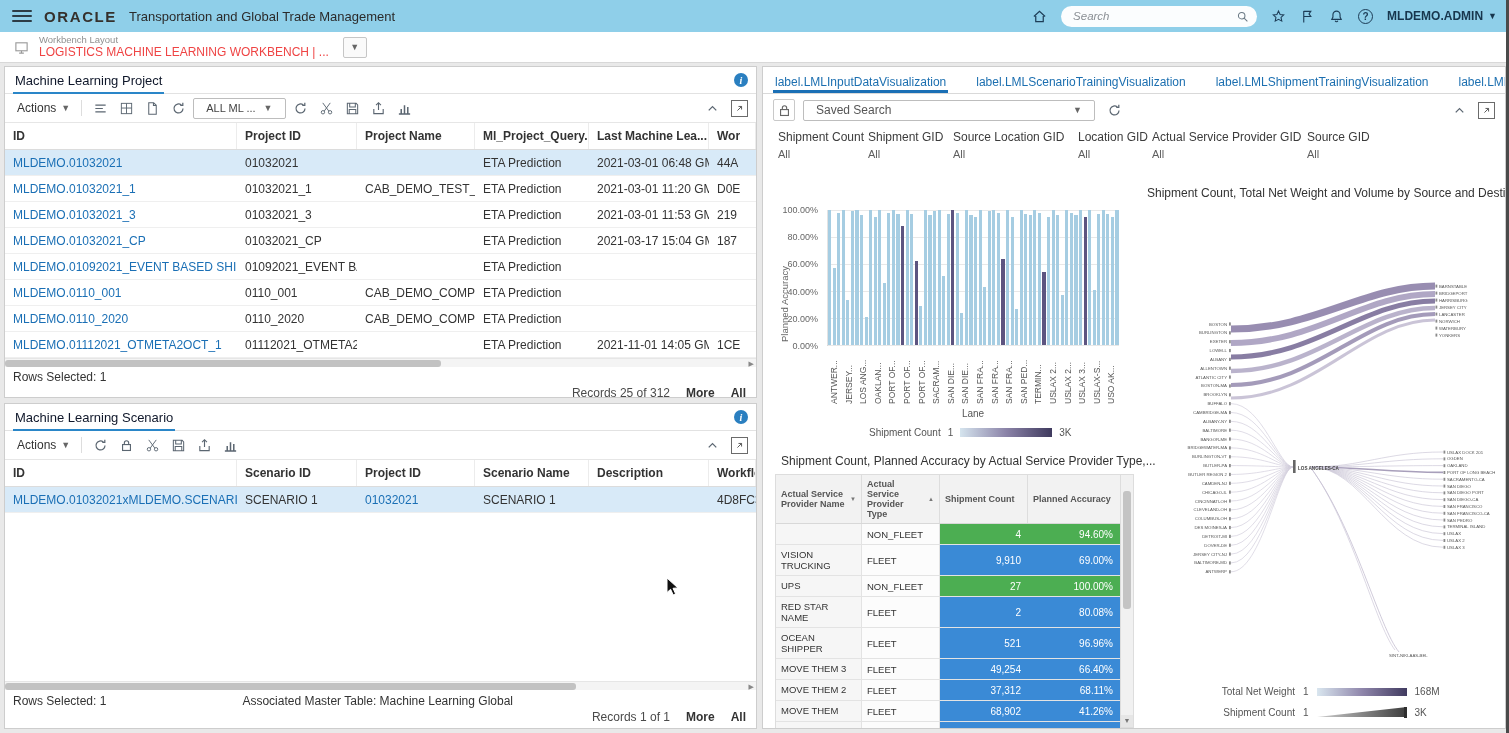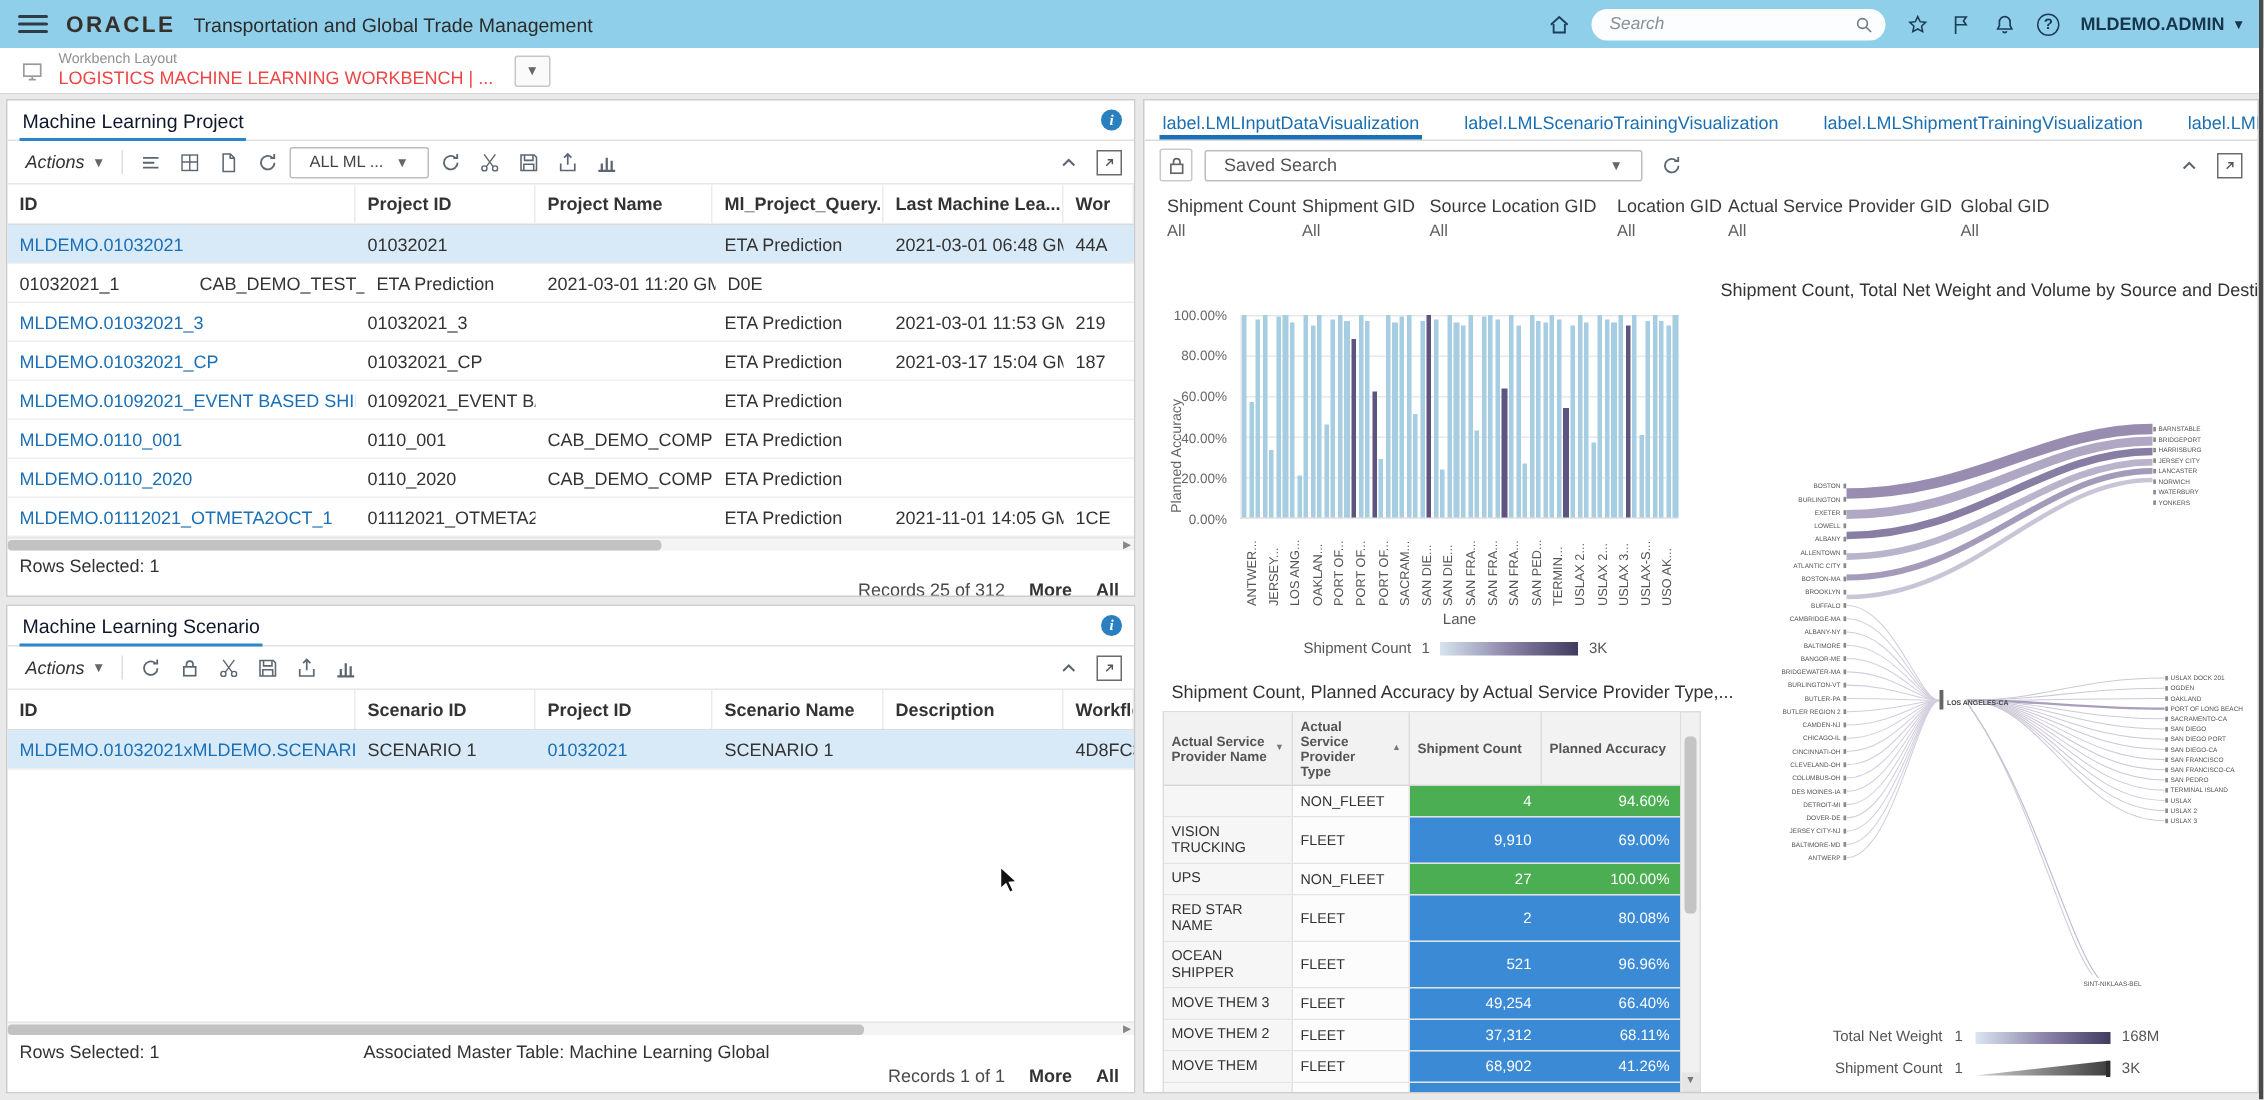--- a/index.html
+++ b/index.html
@@ -31,21 +31,21 @@
 
 
 .panel { position:absolute; background:#fff; border:1px solid #cdcdcd; display:flex; flex-direction:column; overflow:hidden; }
 #panel-project { left:4px; top:66px; width:753px; height:332px; }
 #panel-scenario { left:4px; top:403px; width:753px; height:326px; }
 #panel-viz { left:762px; top:66px; width:744px; height:663px; }
 .panel-header { display:flex; align-items:flex-end; padding:0 8px; border-bottom:1px solid #e2e2e2; height:27px; flex:none; }
 .panel-title { font-size:13px; color:#0f172a; padding:4px 2px; border-bottom:2px solid #2a86c8; margin-bottom:-1px; white-space:nowrap; }
 .info-badge { margin-left:auto; align-self:center; width:14px; height:14px; border-radius:50%; background:#2a7fc0; color:#fff; font-size:10px; font-style:italic; font-weight:bold; font-family:"Liberation Serif",serif; display:flex; align-items:center; justify-content:center; flex:none; }
 .toolbar { height:29px; flex:none; display:flex; align-items:center; gap:4px; padding:0 8px; border-bottom:1px solid #e6e6e6; }
-.actions { display:flex; align-items:center; gap:5px; font-size:12px; color:#333; padding:0 4px;font-style:italic; }
+.actions { display:flex; align-items:center; gap:5px; font-size:12px; color:#333; padding:0 4px; }
 .tsep { width:1px; height:16px; background:#ddd; margin:0 3px; }
 .tbtn { width:22px; height:22px; display:flex; align-items:center; justify-content:center; color:#5b6671; flex:none; }
 .select { height:21px; border:1px solid #bdbdbd; border-radius:2px; background:#fff; display:flex; align-items:center; gap:8px; padding:0 12px; font-size:11px; color:#444; }
 .toolbar-right { margin-left:auto; display:flex; align-items:center; gap:8px; color:#555; }
 .maxbtn { width:17px; height:17px; border:1.5px solid #6b6b6b; display:flex; align-items:center; justify-content:center; color:#555; flex:none; }
 .maxbtn svg { width:11px; height:11px; }
 
 
 .thead { display:flex; height:27px; border-bottom:1px solid #dcdcdc; flex:none; }
 .th { font-size:12px; font-weight:bold; color:#333; line-height:27px; padding:0 8px; border-right:1px solid #ececec; white-space:nowrap; overflow:hidden; }
@@ -337,20 +337,21 @@
   <div class="tbody" id="project-tbody">
       <div class="tr selected">
         <div class="td pw0 link">MLDEMO.01032021</div>
         <div class="td pw1">01032021</div>
         <div class="td pw2"></div>
         <div class="td pw3">ETA Prediction</div>
         <div class="td pw4">2021-03-01 06:48 GMT</div>
         <div class="td pw5">44A</div>
       </div>
       <div class="tr">
+        <div class="td pw0 link">MLDEMO.01032021_1</div>
         <div class="td pw1">01032021_1</div>
         <div class="td pw2">CAB_DEMO_TEST_LI...</div>
         <div class="td pw3">ETA Prediction</div>
         <div class="td pw4">2021-03-01 11:20 GMT</div>
         <div class="td pw5">D0E</div>
       </div>
       <div class="tr">
         <div class="td pw0 link">MLDEMO.01032021_3</div>
         <div class="td pw1">01032021_3</div>
         <div class="td pw2"></div>
@@ -552,21 +553,21 @@
       </div>
       <div class="filter" style="left: 315px;">
         <div class="flabel">Location GID</div>
         <div class="fvalue">All</div>
       </div>
       <div class="filter" style="left: 389px;">
         <div class="flabel">Actual Service Provider GID</div>
         <div class="fvalue">All</div>
       </div>
       <div class="filter" style="left: 544px;">
-        <div class="flabel">Global GID</div>
+        <div class="flabel">Source GID</div>
         <div class="fvalue">All</div>
       </div>
     </div>
 
   <div class="viz-content">
 
     <div id="bar-chart">
       <div class="bc-ylabel">Planned Accuracy</div>
       <div id="bc-yticks">
           <div class="ytick" style="top: 0%;">100.00%</div>

